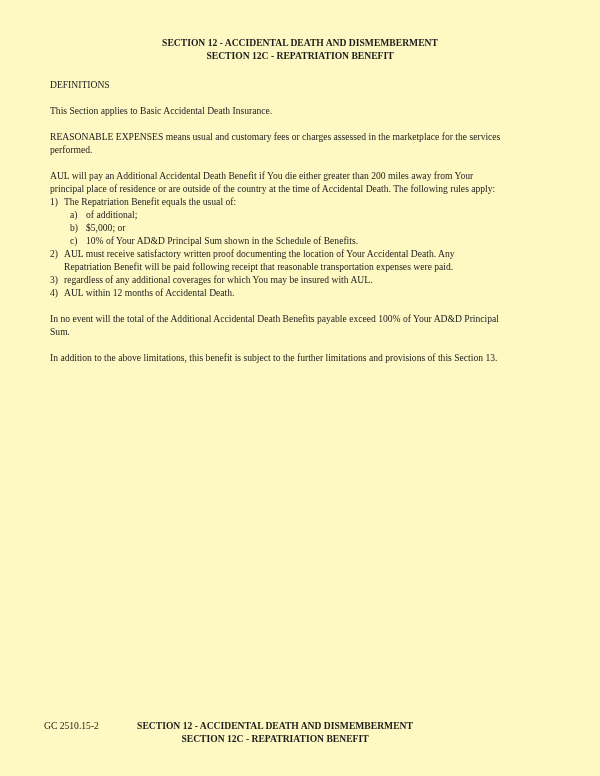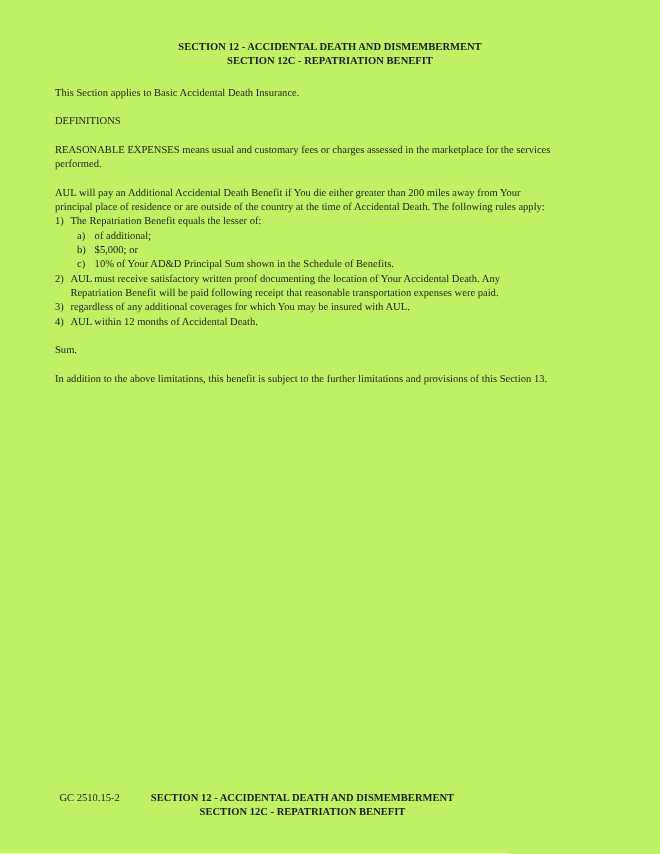--- a/index.html
+++ b/index.html
@@ -4,21 +4,21 @@
 <style>
   html, body {
     margin: 0;
     padding: 0;
     background: #ffffff;
   }
   .page {
     position: relative;
     width: 600px;
     height: 776px;
-    background: #bef264;
+    background: #fef9c3;
     color: #1c1c1c;
     font-family: "Liberation Serif", "DejaVu Serif", serif;
     font-size: 9.6px;
     line-height: 13px;
     overflow: hidden;
   }
   .doc-header {
     position: absolute;
     top: 36px;
     left: 0;
@@ -66,21 +66,21 @@
   }
   .doc-footer {
     position: absolute;
     top: 719px;
     left: 0;
     width: 600px;
     height: 40px;
   }
   .footer-code {
     position: absolute;
-    left: 54px;
+    left: 44px;
     top: 0;
     white-space: nowrap;
   }
   .footer-title {
     position: absolute;
     left: 50px;
     top: 0;
     width: 450px;
     text-align: center;
     font-weight: bold;
@@ -92,44 +92,44 @@
 <div class="page">
 
   <div class="doc-header">
     <div class="line">SECTION 12 - ACCIDENTAL DEATH AND DISMEMBERMENT</div>
     <div class="line">SECTION 12C - REPATRIATION BENEFIT</div>
   </div>
 
   <div class="doc-body">
 
     <p class="para">
-      <span class="line">This Section applies to Basic Accidental Death Insurance.</span>
+      <span class="line">DEFINITIONS</span>
     </p>
 
     <p class="para">
-      <span class="line">DEFINITIONS</span>
+      <span class="line">This Section applies to Basic Accidental Death Insurance.</span>
     </p>
 
     <p class="para">
       <span class="line">REASONABLE EXPENSES means usual and customary fees or charges assessed in the marketplace for the services</span>
       <span class="line" style="display:block">performed.</span>
     </p>
 
 
     <p class="para" style="margin-bottom:0">
       <span class="line" style="display:block">AUL will pay an Additional Accidental Death Benefit if You die either greater than 200 miles away from Your</span>
       <span class="line" style="display:block">principal place of residence or are outside of the country at the time of Accidental Death. The following rules apply:</span>
     </p>
 
     <div class="rules">
 
       <div class="rule">
         <span class="rule-num">1)</span>
         <div class="rule-txt">
-          <div class="line">The Repatriation Benefit equals the lesser of:</div>
+          <div class="line">The Repatriation Benefit equals the usual of:</div>
           <div class="subrule">
             <span class="subrule-num">a)</span>
             <div class="subrule-txt">
               <div class="line">of additional;</div>
             </div>
           </div>
           <div class="subrule">
             <span class="subrule-num">b)</span>
             <div class="subrule-txt">
               <div class="line">$5,000; or</div>
@@ -162,20 +162,21 @@
       <div class="rule">
         <span class="rule-num">4)</span>
         <div class="rule-txt">
           <div class="line">AUL within 12 months of Accidental Death.</div>
         </div>
       </div>
 
     </div>
 
     <p class="para">
+      <span class="line" style="display:block">In no event will the total of the Additional Accidental Death Benefits payable exceed 100% of Your AD&amp;D Principal</span>
       <span class="line" style="display:block">Sum.</span>
     </p>
 
     <p class="para">
       <span class="line">In addition to the above limitations, this benefit is subject to the further limitations and provisions of this Section 13.</span>
     </p>
 
   </div>
 
   <div class="doc-footer">

